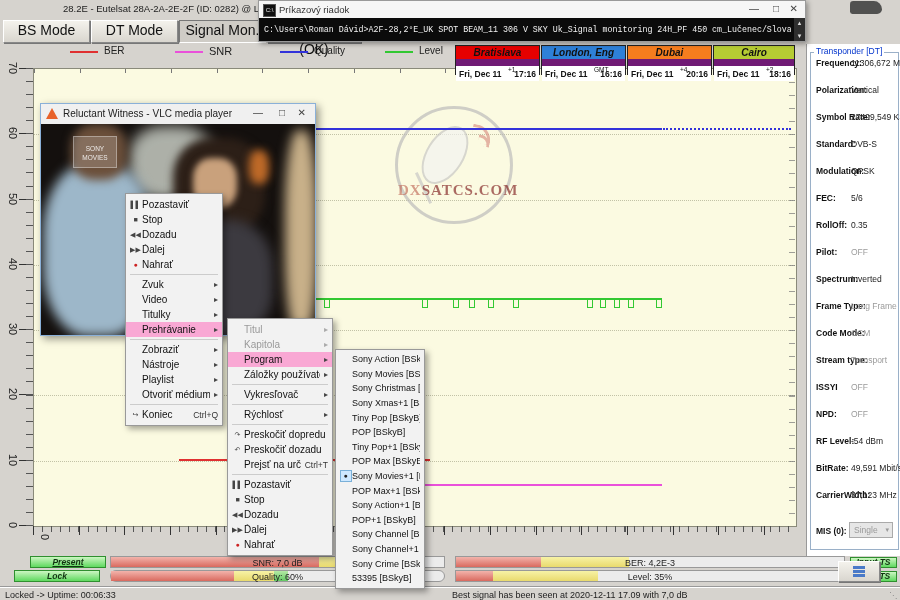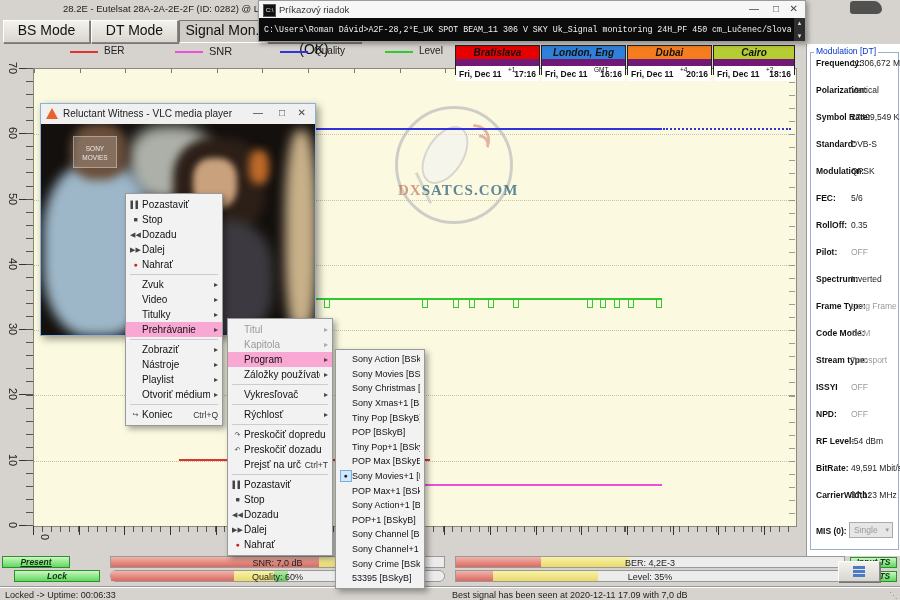--- a/index.html
+++ b/index.html
@@ -187,21 +187,21 @@
     </div>
   </div>
 
   <div class="abs wm" style="left:395px;top:106px;width:112px;height:112px;border:3px solid #b8b8b8;border-radius:50%;z-index:2;">
     <div class="abs" style="left:28px;top:14px;width:34px;height:60px;background:#f3f3f3;border:2px solid #c4c4c4;border-radius:50%;transform:rotate(32deg);"></div>
     <div class="abs" style="left:24px;top:62px;width:3px;height:34px;background:#c4c4c4;transform:rotate(-25deg);"></div>
     <div class="abs" style="left:74px;top:16px;width:16px;height:16px;border:3px solid #d88f82;border-left:none;border-bottom:none;border-radius:0 16px 0 0;transform:rotate(8deg);"></div>
     <div class="abs" style="left:80px;top:26px;width:9px;height:9px;border:3px solid #d88f82;border-left:none;border-bottom:none;border-radius:0 10px 0 0;transform:rotate(8deg);"></div>
   </div>
   <div class="abs wm" style="left:398px;top:182px;z-index:2;font-family:'Liberation Serif','DejaVu Serif',serif;font-weight:bold;font-size:15px;letter-spacing:1px;">
-    <span style="color:#c06a5a;">DX</span><span style="color:#0c4a6e;">SATCS.COM</span>
+    <span style="color:#c06a5a;">DX</span><span style="color:#7f1d1d;">SATCS.COM</span>
   </div>
 
   <div class="menu" id="menu1" style="left:125px;top:193px;width:98px;">
       <div class="mi">
         <span class="ic">▌▌</span>
         <span class="lab">Pozastaviť</span>
       </div>
       <div class="mi">
         <span class="ic">■</span>
         <span class="lab">Stop</span>
@@ -398,21 +398,21 @@
         <span class="lab">Sony Crime [BSkyB]</span>
       </div>
       <div class="mi" style="height: 14.6px; font-size: 9px;">
         <span class="ic"></span>
         <span class="lab">53395 [BSkyB]</span>
       </div>
     </div>
 
   <div class="abs" id="rpanel">
     <div class="groupbox"></div>
-    <div class="abs" style="left:7px;top:2px;background:#fff;padding:0 2px;font-size:8.5px;color:#0033cc;">Modulation [DT]</div>
+    <div class="abs" style="left:7px;top:2px;background:#fff;padding:0 2px;font-size:8.5px;color:#0033cc;">Transponder [DT]</div>
     <div id="fields">
         <div class="fld-l" style="top: 14px;">Frequency:</div>
         <div class="fld-v" style="top: 14px;">11306,672 MHz</div>
         <div class="fld-l" style="top: 41px;">Polarization:</div>
         <div class="fld-v" style="top: 41px;">Vertical</div>
         <div class="fld-l" style="top: 68px;">Symbol Rate:</div>
         <div class="fld-v" style="top: 68px;">27499,549 KS/s</div>
         <div class="fld-l" style="top: 95px;">Standard:</div>
         <div class="fld-v" style="top: 95px;">DVB-S</div>
         <div class="fld-l" style="top: 122px;">Modulation:</div>
@@ -445,21 +445,21 @@
         <div style="position: absolute; left: 42px; top: 478px; width: 44px; height: 16px; background: rgb(230, 230, 230); border: 1px solid rgb(170, 170, 170); box-sizing: border-box; font-size: 8.5px; color: rgb(153, 153, 153); line-height: 14px; padding-left: 4px;"><span>Single</span><span style="float:right;margin-right:3px;font-size:7px;">▾</span></div>
       </div>
   </div>
   <div class="abs btn3d" style="left:838px;top:561px;width:40px;height:19px;z-index:5;">
     <div style="position:absolute;left:14px;top:4px;width:12px;height:3px;background:#4a7ac8;"></div>
     <div style="position:absolute;left:14px;top:8px;width:12px;height:3px;background:#4a7ac8;"></div>
     <div style="position:absolute;left:14px;top:12px;width:12px;height:3px;background:#4a7ac8;"></div>
   </div>
 
   <div id="bars">
-      <div class=" gbtn" style="position: absolute; left: 2px; top: 556px; width: 68px; height: 12px; line-height: 10px; text-decoration: underline;">Present</div>
+      <div class=" gbtn" style="position: absolute; left: 30px; top: 556px; width: 76px; height: 12px; line-height: 10px; text-decoration: underline;">Present</div>
       <div class=" gbtn" style="position: absolute; left: 14px; top: 570px; width: 86px; height: 12px; line-height: 10px;">Lock</div>
       <div class=" gbtn" style="position: absolute; left: 850px; top: 557px; width: 47px; height: 11px; line-height: 9px;">Input TS</div>
       <div class=" gbtn" style="position: absolute; left: 850px; top: 571px; width: 47px; height: 11px; line-height: 9px;">Sync TS</div>
       <div class="track" style="position: absolute; left: 110px; top: 556px; width: 335px;">
         <div class="seg r" style="left: 0px; width: 208px;"></div>
         <div class="seg y" style="left: 208px; width: 82px;"></div>
         <div class="tlabel">SNR: 7,0 dB</div>
       </div>
       <div class="track" style="position: absolute; left: 455px; top: 556px; width: 390px;">
         <div class="seg r" style="left: 0px; width: 85px;"></div>

